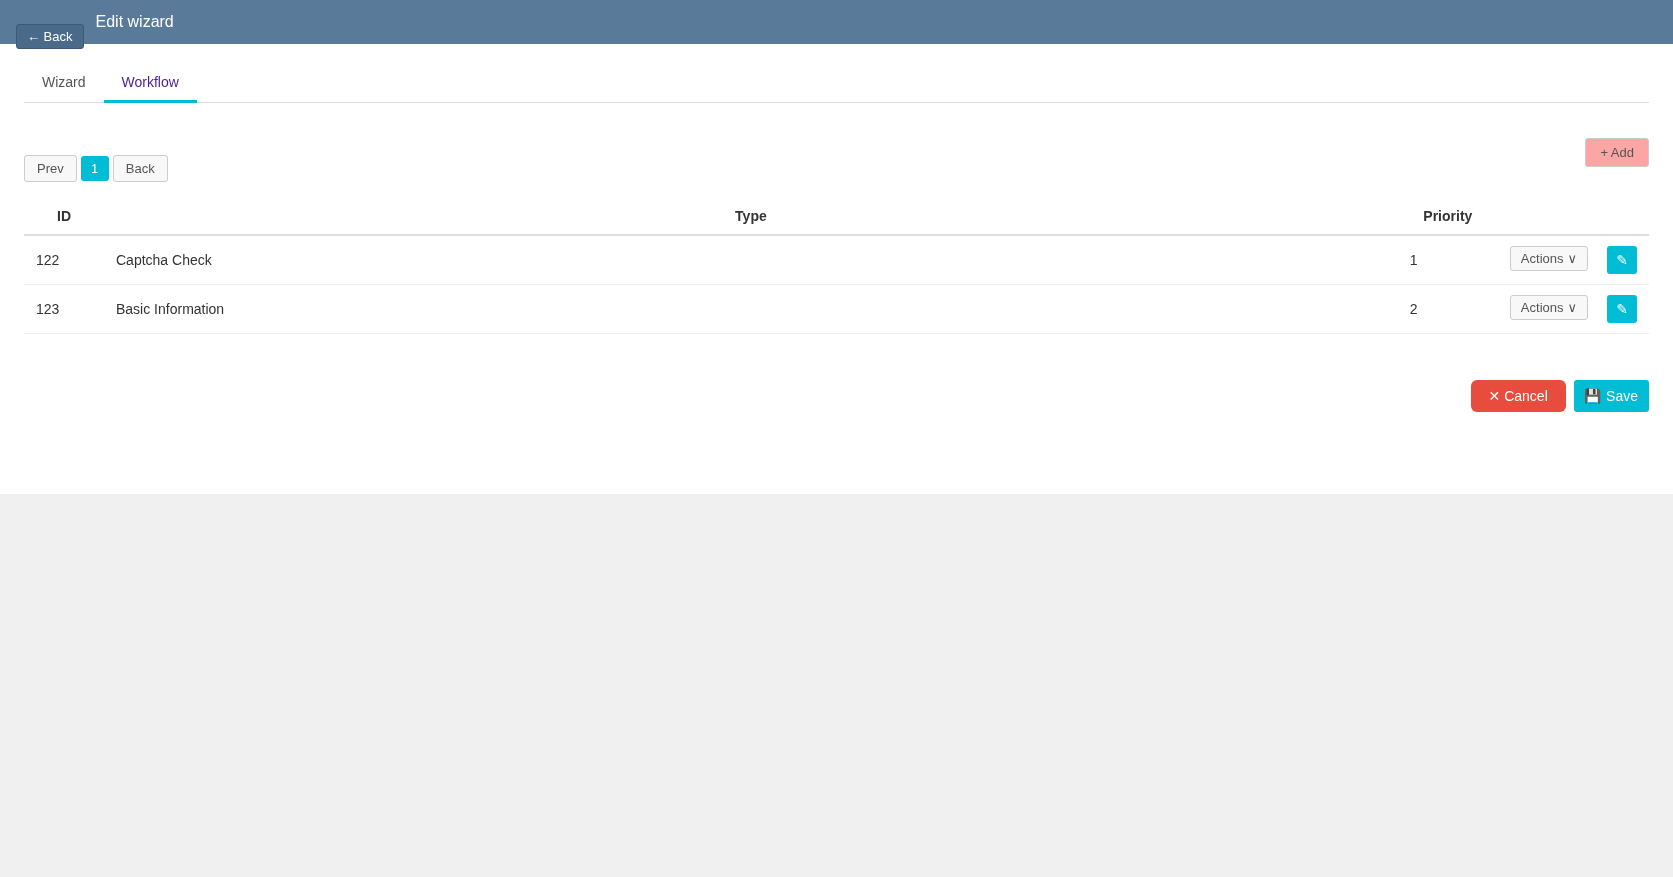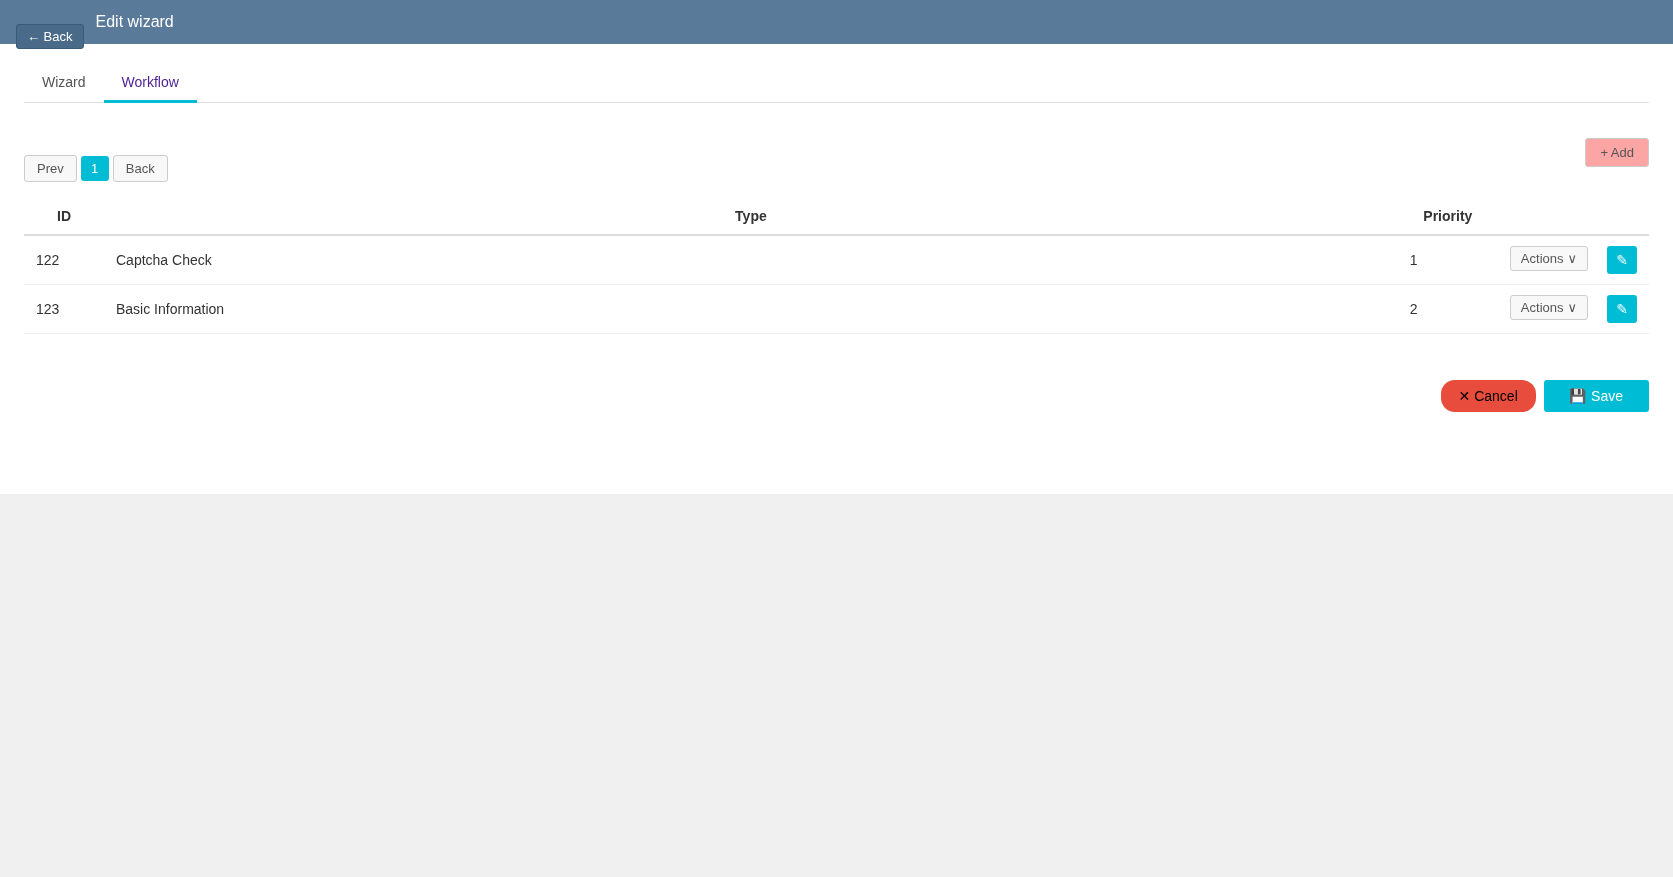--- a/index.html
+++ b/index.html
@@ -160,35 +160,35 @@
 
     .footer-actions {
       display: flex;
       justify-content: flex-end;
       gap: 8px;
       margin-top: 30px;
       padding-top: 16px;
     }
     .cancel-btn {
       background: #e74c3c;
-      color: #000000;
+      color: #ffffff;
       border: none;
       padding: 8px 18px;
-      border-radius: 14px;
+      border-radius: 6px;
       font-size: 14px;
       cursor: pointer;
       display: flex;
       align-items: center;
       gap: 6px;
     }
     .save-btn {
       background: #00bcd4;
       color: #fff;
       border: none;
-      padding: 8px 26px;
+      padding: 8px 11px;
       border-radius: 3px;
       font-size: 14px;
       cursor: pointer;
       display: flex;
       align-items: center;
       gap: 6px;
     }
   </style>
 </head>
 <body>

